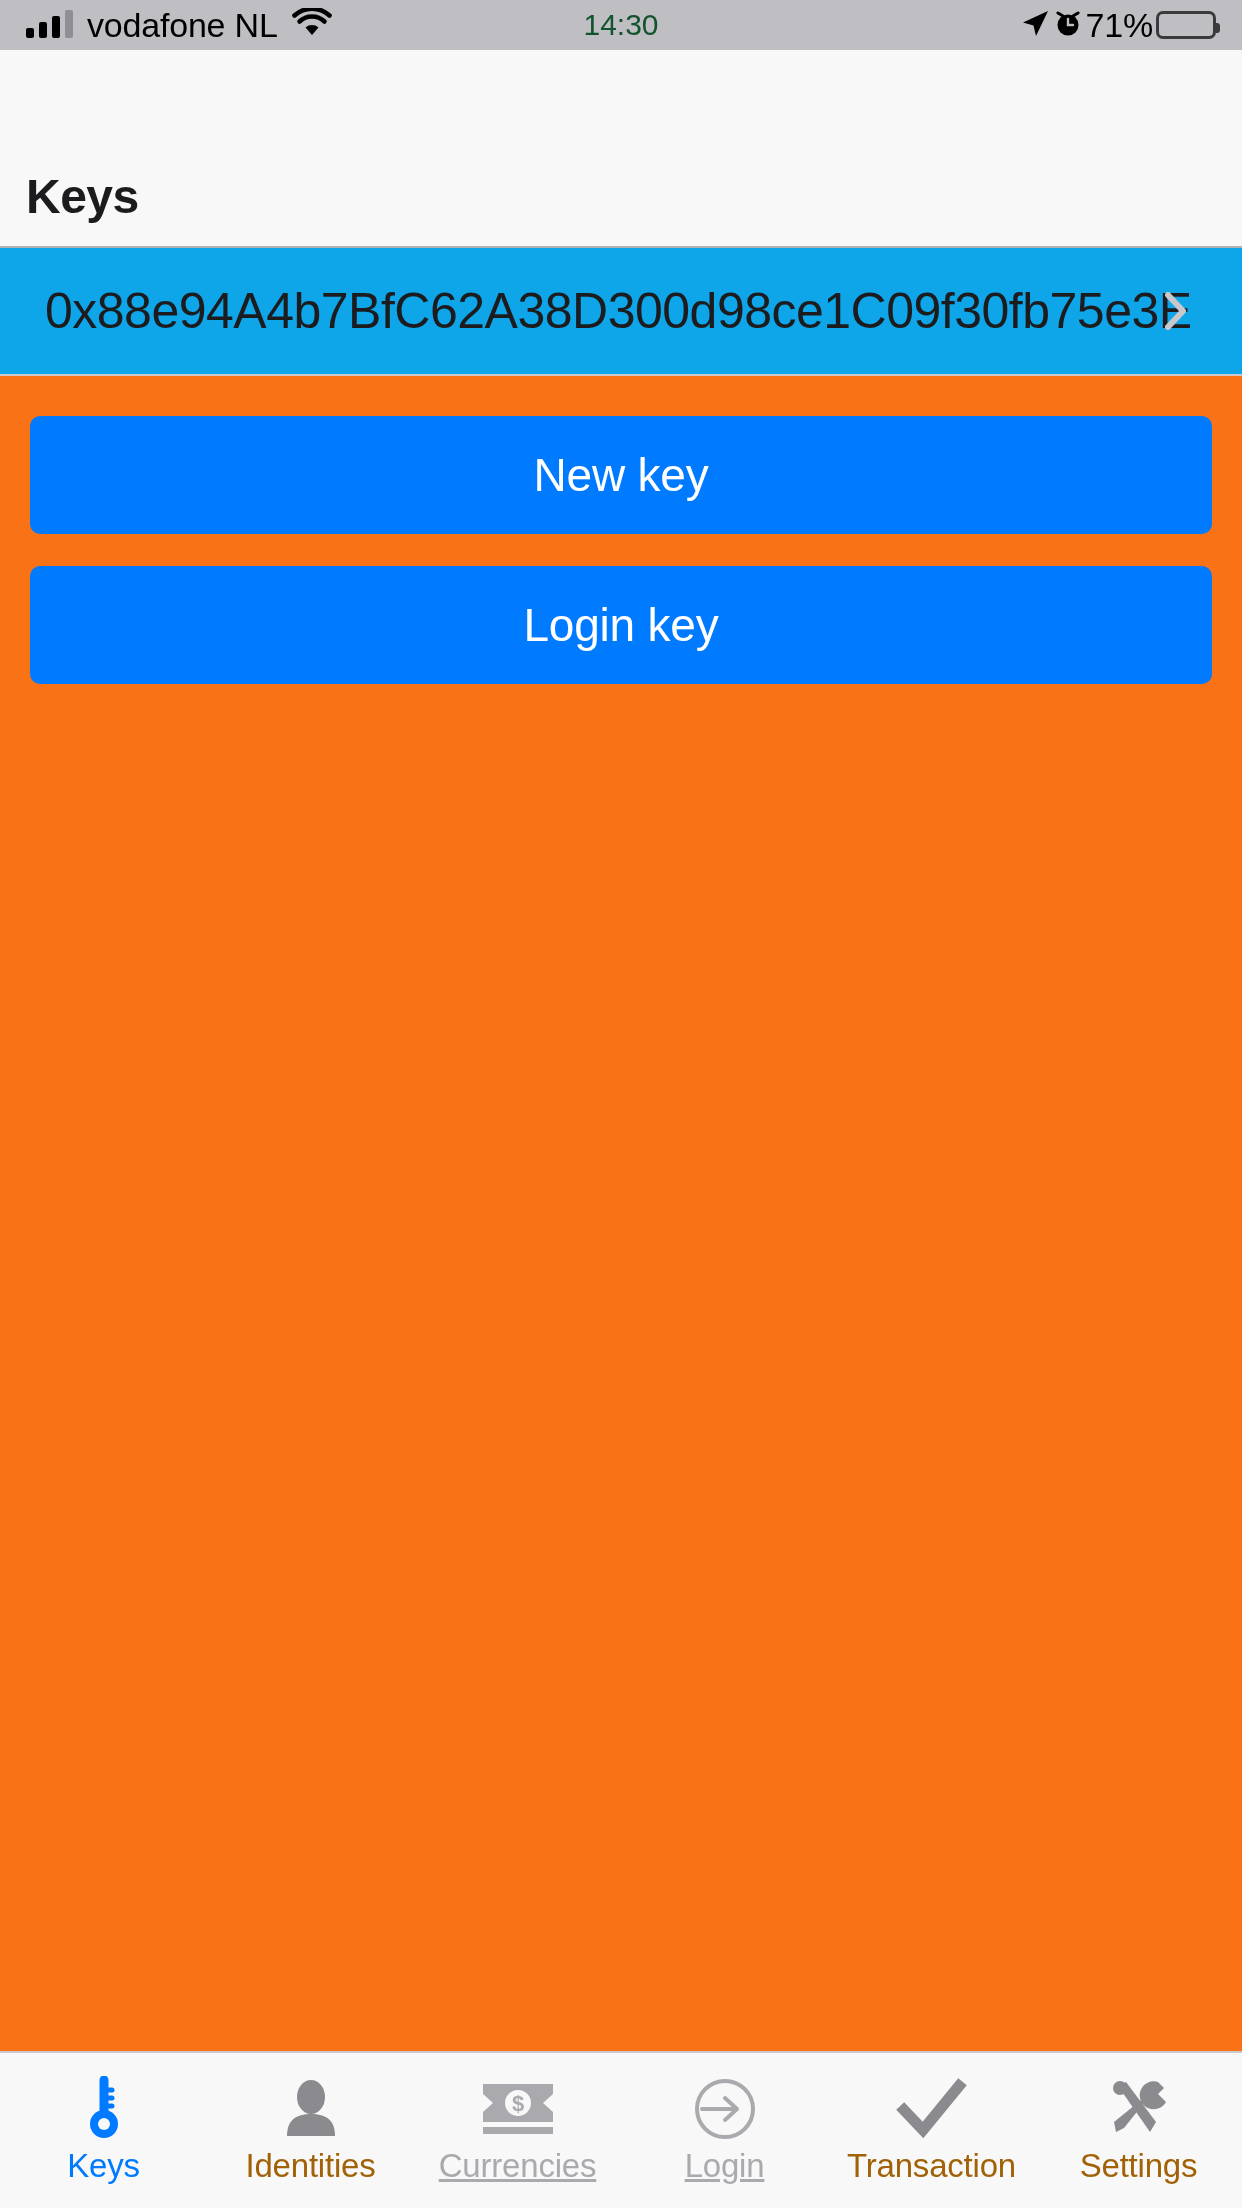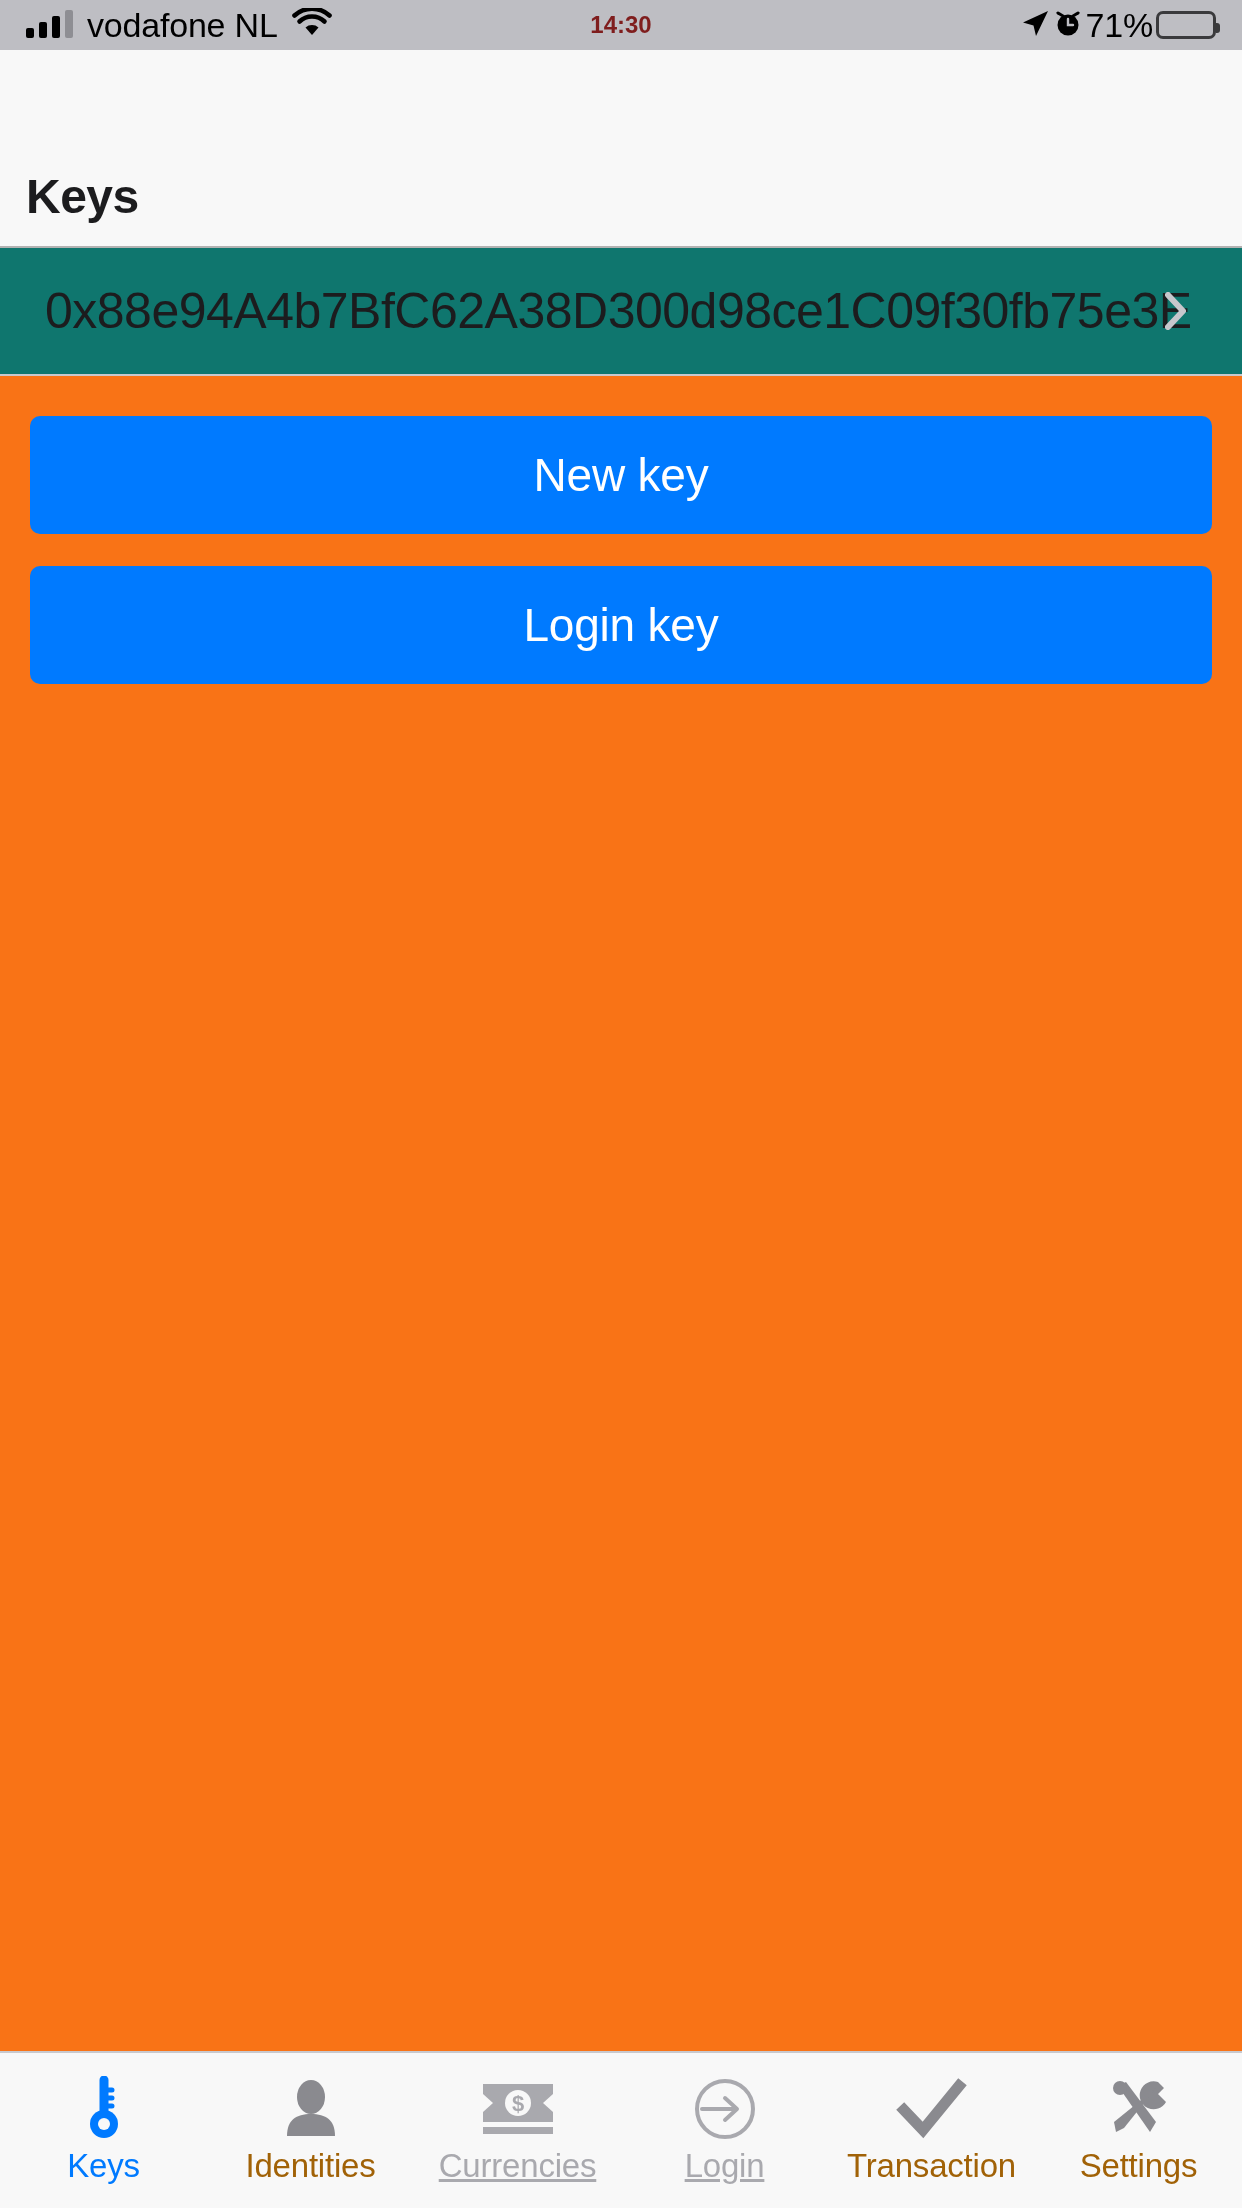--- a/index.html
+++ b/index.html
@@ -20,21 +20,21 @@
     position:relative;
   }
   .sb-left { display:flex; align-items:center; gap:14px; }
   .sb-center {
     position:absolute; left:0; right:0; top:0; bottom:0;
     display:flex; align-items:center; justify-content:center;
     pointer-events:none;
   }
   .sb-right { margin-left:auto; display:flex; align-items:center; gap:3px; }
   .sb-text { font-size:34px; color:#000; letter-spacing:-0.2px; line-height:1; }
-  .sb-clock { font-size:24px; color:#7f1d1d; font-weight:700; letter-spacing:0px; }
+  .sb-clock { font-size:30px; color:#14532d; font-weight:400; letter-spacing:0px; }
 
   .bars { display:flex; align-items:flex-end; gap:5px; height:26px; }
   .bars i { display:block; width:8px; background:#000; border-radius:2px; }
   .bars i:nth-child(1){ height:10px; }
   .bars i:nth-child(2){ height:16px; }
   .bars i:nth-child(3){ height:22px; }
   .bars i:nth-child(4){ height:28px; background:#8E8E93; }
 
   .battery {
     width:60px; height:28px; border:3px solid #3A3A3C; border-radius:7px;
@@ -56,21 +56,21 @@
   }
   .nav-title { font-size:48px; font-weight:bold; color:#1C1C1E; letter-spacing:-0.5px; }
 
   
   .key-list { background:#FFFFFF; border-bottom:2px solid #C8C8CD; }
   .key-row {
     height:126px;
     display:flex; align-items:center;
     padding:0 45px;
     position:relative;
-    background:#0f766e;
+    background:#0ea5e9;
     overflow:hidden;
   }
   .key-text {
     font-size:50px; color:#1C1C1E; white-space:nowrap; letter-spacing:-0.5px;
   }
   .chevron {
     position:absolute; right:55px; top:50%; transform:translateY(-50%);
     width:22px; height:38px;
   }
   .chevron svg { display:block; }

